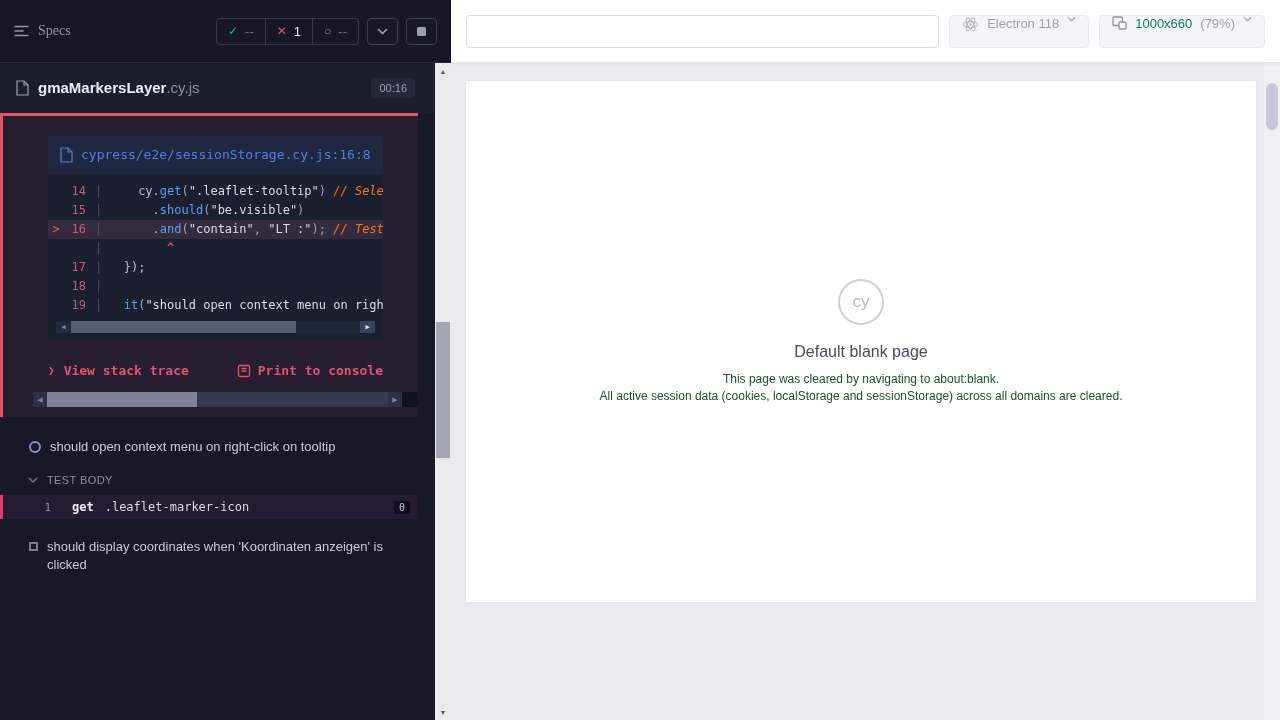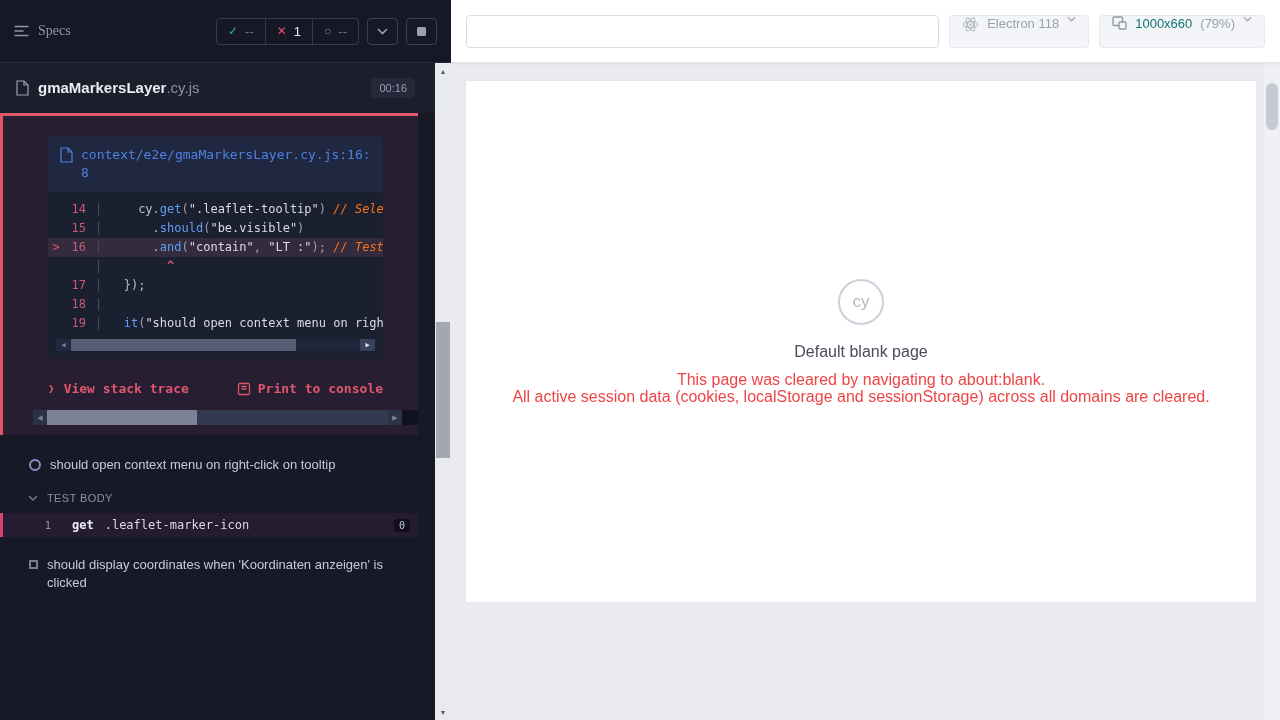--- a/index.html
+++ b/index.html
@@ -90,21 +90,21 @@
   .url-input { flex:1; height:33px; border:1px solid #d9dce4; border-radius:4px; background:#fff; font-size:13px; padding:0 10px; color:#4a4e5a; outline:none; font-family:"Liberation Sans", sans-serif; }
   .select-box { height:33px; background:#f4f5f8; border:1px solid #e7e9ef; border-radius:4px; display:flex; gap:8px; padding:0 12px; font-size:13px; color:#9ba1ae; cursor:pointer; flex:none; }
   .viewport-size { color:#0f766e; }
   .viewport-scale { color:#9ba1ae; }
   .chev-sm { color:#a6abb7; display:flex; }
 
   .stage { position:absolute; top:63px; left:0; right:16px; bottom:0; }
   .aut-frame { position:absolute; left:15px; top:18px; width:790px; height:521px; background:#ffffff; box-shadow:0 0 1px rgba(0,0,0,0.1); display:flex; flex-direction:column; align-items:center; justify-content:center; text-align:center; }
   .cy-logo { width:46px; height:46px; border:2px solid #ccd0da; border-radius:50%; display:flex; align-items:center; justify-content:center; color:#b4b8c4; font-size:17px; margin-bottom:18px; }
   .blank-title { font-size:16px; color:#474c59; font-weight:500; margin-bottom:10px; }
-  .blank-line { font-size:16px; color:#ef4444; line-height:17px; }
+  .blank-line { font-size:12px; color:#14532d; line-height:17px; }
 
   .right-scrollbar { position:absolute; top:63px; right:0; width:16px; bottom:0; background:#eef0f4; }
   .right-scrollbar .thumb { position:absolute; top:20px; left:2px; width:12px; height:47px; background:#c6c9d3; border-radius:6px; cursor:pointer; }
 </style>
 </head>
 <body>
 
 <div class="left-panel">
 
   <div class="runner-header">
@@ -162,21 +162,21 @@
     <div class="attempt">
 
       <div class="code-frame">
         <div class="cf-header">
           <span class="doc-icon" style="display:flex;">
             <svg width="13" height="16" viewBox="0 0 13 16" fill="none" stroke="currentColor" stroke-width="1.2">
                 <path d="M1 1h7l4 4v10H1z"></path>
                 <path d="M8 1v4h4"></path>
               </svg>
           </span>
-          <span>context/e2e/gmaMarkersLayer.cy.js:16:8</span>
+          <span>cypress/e2e/sessionStorage.cy.js:16:8</span>
         </div>
         <div class="cf-code">
             <div class="cline"><span class="ln-marker"></span><span class="ln-num">14</span><span class="ln-pipe">|</span><span class="ln-code"><span class="tk-plain">    cy.</span><span class="tk-fn">get</span><span class="tk-punct">(</span><span class="tk-str">".leaflet-tooltip"</span><span class="tk-punct">)</span><span class="tk-cm"> // Sele</span></span></div>
             <div class="cline"><span class="ln-marker"></span><span class="ln-num">15</span><span class="ln-pipe">|</span><span class="ln-code"><span class="tk-plain">      .</span><span class="tk-fn">should</span><span class="tk-punct">(</span><span class="tk-str">"be.visible"</span><span class="tk-punct">)</span></span></div>
             <div class="cline hl"><span class="ln-marker">&gt;</span><span class="ln-num">16</span><span class="ln-pipe">|</span><span class="ln-code"><span class="tk-plain">      .</span><span class="tk-fn">and</span><span class="tk-punct">(</span><span class="tk-str">"contain"</span><span class="tk-punct">, </span><span class="tk-str">"LT :"</span><span class="tk-punct">);</span><span class="tk-cm"> // Test</span></span></div>
             <div class="cline"><span class="ln-marker"></span><span class="ln-num"></span><span class="ln-pipe">|</span><span class="ln-code"><span class="tk-caret">        ^</span></span></div>
             <div class="cline"><span class="ln-marker"></span><span class="ln-num">17</span><span class="ln-pipe">|</span><span class="ln-code"><span class="tk-plain">  });</span></span></div>
             <div class="cline"><span class="ln-marker"></span><span class="ln-num">18</span><span class="ln-pipe">|</span><span class="ln-code"></span></div>
             <div class="cline"><span class="ln-marker"></span><span class="ln-num">19</span><span class="ln-pipe">|</span><span class="ln-code"><span class="tk-plain">  </span><span class="tk-fn">it</span><span class="tk-punct">(</span><span class="tk-str">"should open context menu on righ</span></span></div>
           </div>

